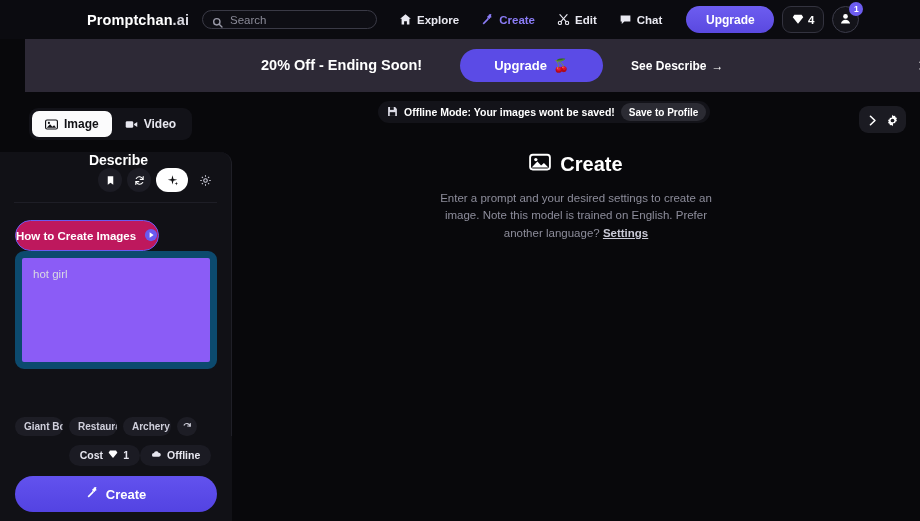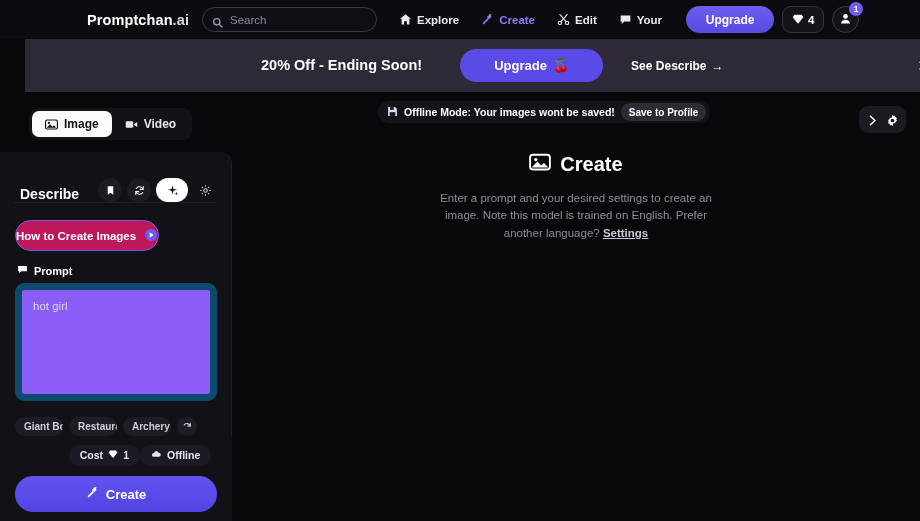--- a/index.html
+++ b/index.html
@@ -16,21 +16,21 @@
     position: absolute; top: 0; left: 0; width: 920px; height: 39px;
     background: #0b0b10;
     display: flex; align-items: center;
   }
   .brand {
     font-size: 14.5px; font-weight: 700; color: #ffffff;
     letter-spacing: .1px; margin-left: 87px; white-space: nowrap;
   }
   .brand .suffix { font-weight: 600; color: #d8d8e0; }
   .searchbox {
-    margin-left: 13px; width: 175px; height: 25px;
+    margin-left: 13px; width: 175px; height: 19px;
     border: 1px solid #3a3a46; border-radius: 13px;
     background: #0e0e14;
     display: flex; align-items: center; padding: 0 9px; gap: 7px;
   }
   .searchbox .s-ic { width: 11px; height: 11px; flex: 0 0 auto; }
   .searchbox .s-txt { font-size: 11.5px; color: #8b8b98; }
   .navitem {
     display: flex; align-items: center; gap: 5px;
     font-size: 11.5px; font-weight: 700; color: #e9e9f1;
     margin-left: 22px; white-space: nowrap;
@@ -125,21 +125,21 @@
   }
   .topright-pill .ic { width: 13px; height: 13px; display: block; color: #fff; }
 
   
   .left-panel {
     position: absolute; left: 0; top: 152px; width: 232px; height: 369px;
     background: #111116; border-top-right-radius: 12px;
     border-right: 1px solid #1f1f27;
   }
   .panel-head {
-    display: flex; align-items: flex-end; height: 50px; padding: 0 14px 0 20px;
+    display: flex; align-items: center; height: 50px; padding: 0 14px 0 20px; flex-direction: column;
   }
   .panel-title { font-size: 14px; font-weight: 700; color: #fff; }
   .panel-icons { margin-left: auto; display: flex; align-items: center; gap: 5px; }
   .round-ic {
     width: 24px; height: 24px; border-radius: 12px; background: #1c1c24;
     display: flex; align-items: center; justify-content: center; color: #fff;
   }
   .round-ic.plain { background: transparent; }
   .round-ic.pill-active {
     width: 32px; border-radius: 13px; background: #ffffff; color: #111;
@@ -269,21 +269,21 @@
       </span>
       <span>Edit</span>
     </div>
 
     <div class="navitem">
       <span class="ic">
         <svg viewBox="0 0 16 16" width="13" height="13" fill="#e9e9f1">
           <path d="M2 3.2h12v7.4H6.6L3.4 13.4v-2.8H2z"></path>
         </svg>
       </span>
-      <span>Your</span>
+      <span>Chat</span>
     </div>
 
     <button class="upgrade-btn">Upgrade</button>
 
     <div class="gem-pill">
       <span>
         <svg viewBox="0 0 16 16" width="12" height="12" fill="#ffffff">
           <path d="M3.2 2.4h9.6l2.2 3.4L8 14.2 1 5.8z"></path>
         </svg>
       </span>
@@ -410,28 +410,20 @@
     <button class="howto-btn">
       <span>How to Create Images</span>
       <span>
         <svg viewBox="0 0 16 16" width="14" height="14">
             <circle cx="8" cy="8" r="7" fill="#6a5af0"></circle>
             <path d="M6.4 4.8 11 8l-4.6 3.2z" fill="#ffffff"></path>
           </svg>
       </span>
     </button>
 
-    <div class="prompt-label">
-      <span>
-        <svg viewBox="0 0 16 16" width="11" height="11" fill="#ffffff">
-            <path d="M1.6 2.8h12.8v7.6H6.2l-3 2.6v-2.6H1.6z"></path>
-          </svg>
-      </span>
-      <span>Prompt</span>
-    </div>
 
     <textarea class="prompt-box" placeholder="Describe your image..." style="">hot girl</textarea>
 
     <div class="chips-row">
       <div class="chip">Giant Bo</div>
       <div class="chip">Restaura</div>
       <div class="chip">Archery</div>
       <div class="chip-refresh">
         <svg viewBox="0 0 16 16" width="10" height="10" fill="none" stroke="#cfcfdb" stroke-width="1.7" stroke-linecap="round">
           <path d="M13 6.4A5.4 5.4 0 0 0 3.3 5"></path>

